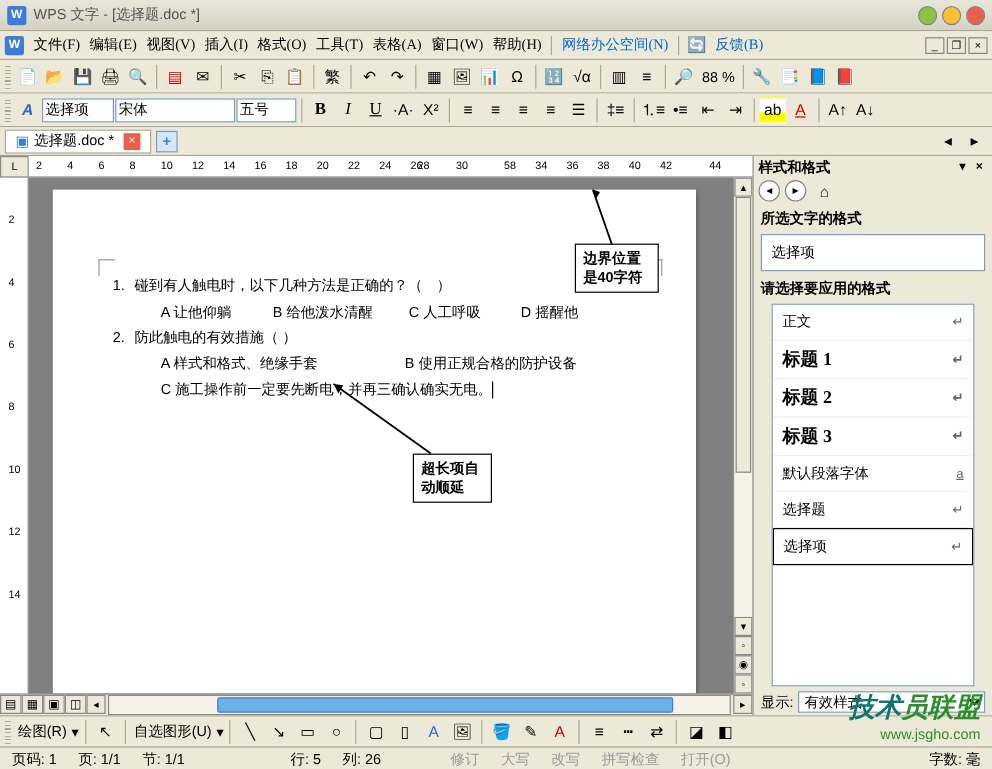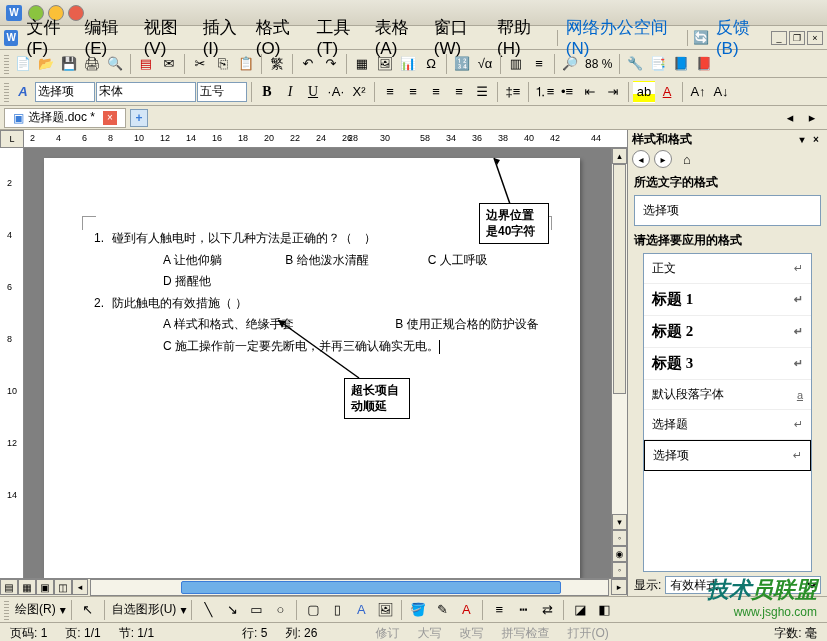--- a/index.html
+++ b/index.html
@@ -11,21 +11,21 @@
 .titlebar .title { flex: 1; color: #555; font-size: 12px; }
 .win-btns { display: flex; gap: 4px; }
 .win-btn { width: 16px; height: 16px; border-radius: 50%; border: 1px solid #888; }
 .win-min { background: #8ac43f; }
 .win-max { background: #fbc038; }
 .win-close { background: #e8604c; }
 
 
 .menubar { height: 24px; background: #ece9d8; display: flex; align-items: center; padding: 0 4px; border-bottom: 1px solid #aca899; }
 .menubar .app-icon2 { width: 16px; height: 16px; background: #3b7dd8; border-radius: 2px; margin-right: 4px; display: inline-flex; align-items: center; justify-content: center; color: #fff; font-size: 10px; font-weight: bold; }
-.menu-item { padding: 0 4px; cursor: default; font-size: 17px; }
+.menu-item { padding: 0 4px; cursor: default; font-size: 12px; font-family: Liberation Serif, serif; }
 .menu-sep { width: 1px; height: 16px; background: #aca899; margin: 0 4px; }
 .menu-link { color: #0066cc; padding: 0 4px; }
 .menubar .spacer { flex: 1; }
 .mdi-btns { display: flex; gap: 2px; }
 .mdi-btn { width: 16px; height: 14px; border: 1px solid #888; background: #ece9d8; font-size: 9px; display: flex; align-items: center; justify-content: center; }
 
 
 .toolbar { height: 28px; background: #ece9d8; display: flex; align-items: center; padding: 0 4px; border-bottom: 1px solid #aca899; gap: 1px; }
 .tb-btn { width: 22px; height: 22px; border: 1px solid transparent; display: inline-flex; align-items: center; justify-content: center; font-size: 13px; cursor: default; }
 .tb-sep { width: 1px; height: 20px; background: #aca899; margin: 0 3px; }
@@ -63,21 +63,21 @@
 
 .page-wrap { flex: 1; background: #808080; padding: 10px 0 0 20px; overflow: hidden; position: relative; }
 .page { width: 536px; min-height: 420px; background: #fff; box-shadow: 2px 2px 4px rgba(0,0,0,0.3); padding: 70px 40px 40px 50px; position: relative; font-size: 12px; line-height: 1.8; }
 .page .corner-tl, .page .corner-tr, .page .corner-bl, .page .corner-br { position: absolute; width: 14px; height: 14px; }
 .page .corner-tl { left: 38px; top: 58px; border-left: 1px solid #999; border-top: 1px solid #999; }
 .page .corner-tr { right: 28px; top: 58px; border-right: 1px solid #999; border-top: 1px solid #999; }
 
 .q-block { font-size: 12px; }
 .q-num { display: inline-block; width: 18px; }
 .q-opts { padding-left: 40px; }
-.opt { display: inline-block; margin-left: 29px; }
+.opt { display: inline-block; }
 .cursor { display: inline-block; width: 1px; height: 14px; background: #000; vertical-align: middle; animation: blink 1s infinite; }
 @keyframes blink { 50% { opacity: 0; } }
 
 
 .annot { position: absolute; border: 1.5px solid #000; background: #fff; padding: 4px 6px; font-size: 12px; font-weight: bold; line-height: 1.3; }
 
 
 .v-scroll { width: 16px; background: #ece9d8; border-left: 1px solid #888; display: flex; flex-direction: column; }
 .scroll-btn { height: 16px; background: #ece9d8; border: 1px solid #888; display: flex; align-items: center; justify-content: center; font-size: 9px; }
 .scroll-track { flex: 1; background: #f5f3e8; position: relative; }
@@ -122,20 +122,21 @@
 .watermark { position: absolute; right: 10px; bottom: 22px; font-size: 22px; font-weight: bold; font-style: italic; pointer-events: none; }
 .watermark .t1 { color: #0f766e; }
 .watermark .t2 { color: #2a8f2a; }
 .watermark .url { display: block; font-size: 12px; color: #2a8f2a; font-style: normal; font-weight: normal; text-align: right; }
 </style>
 </head>
 <body>
 
 <div class="titlebar">
   <span class="app-icon">W</span>
+  <span class="title">WPS 文字 - [选择题.doc *]</span>
   <div class="win-btns">
     <div class="win-btn win-min"></div>
     <div class="win-btn win-max"></div>
     <div class="win-btn win-close"></div>
   </div>
 </div>
 
 <div class="menubar">
   <span class="app-icon2">W</span>
   <span class="menu-item">文件(F)</span>

